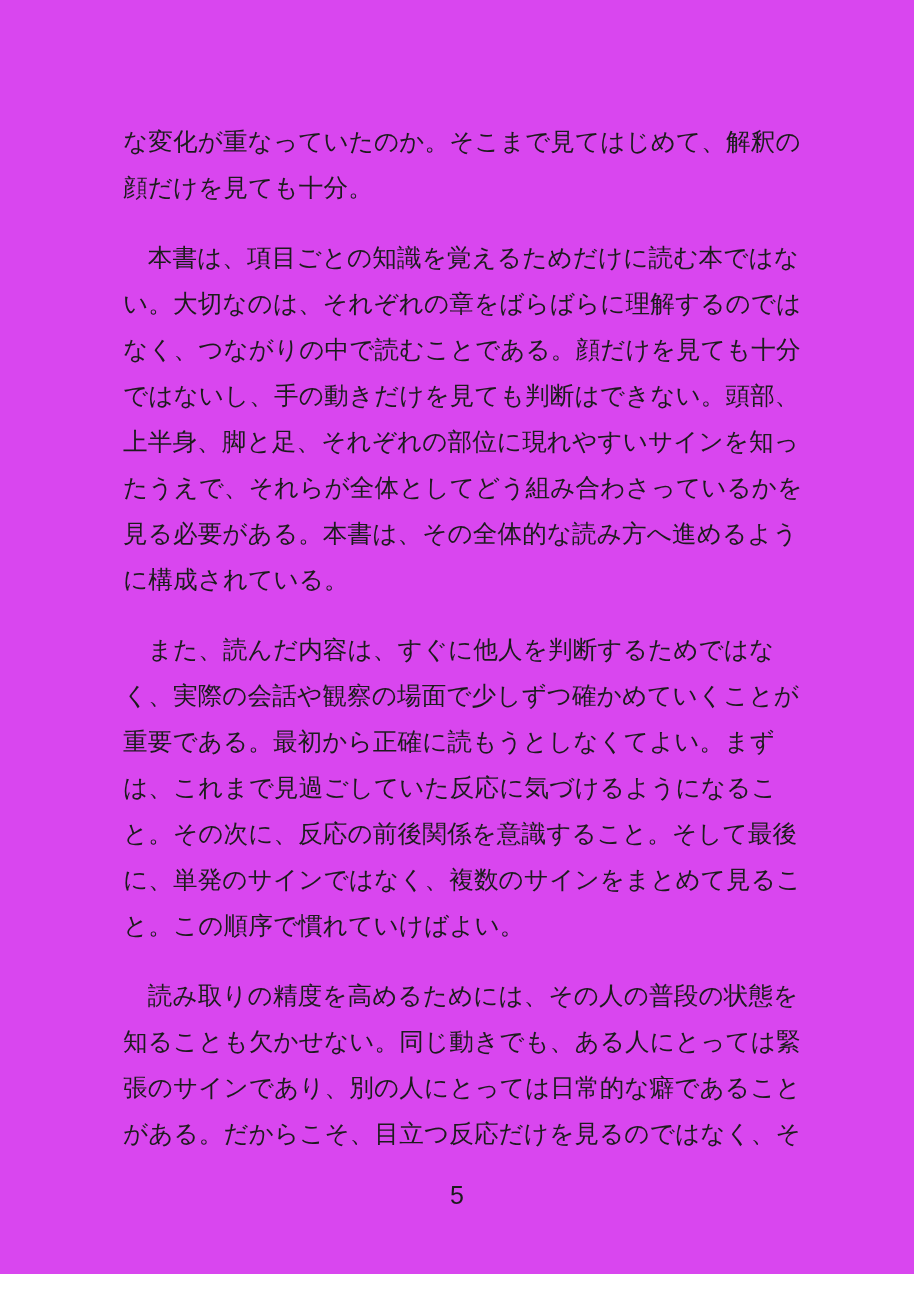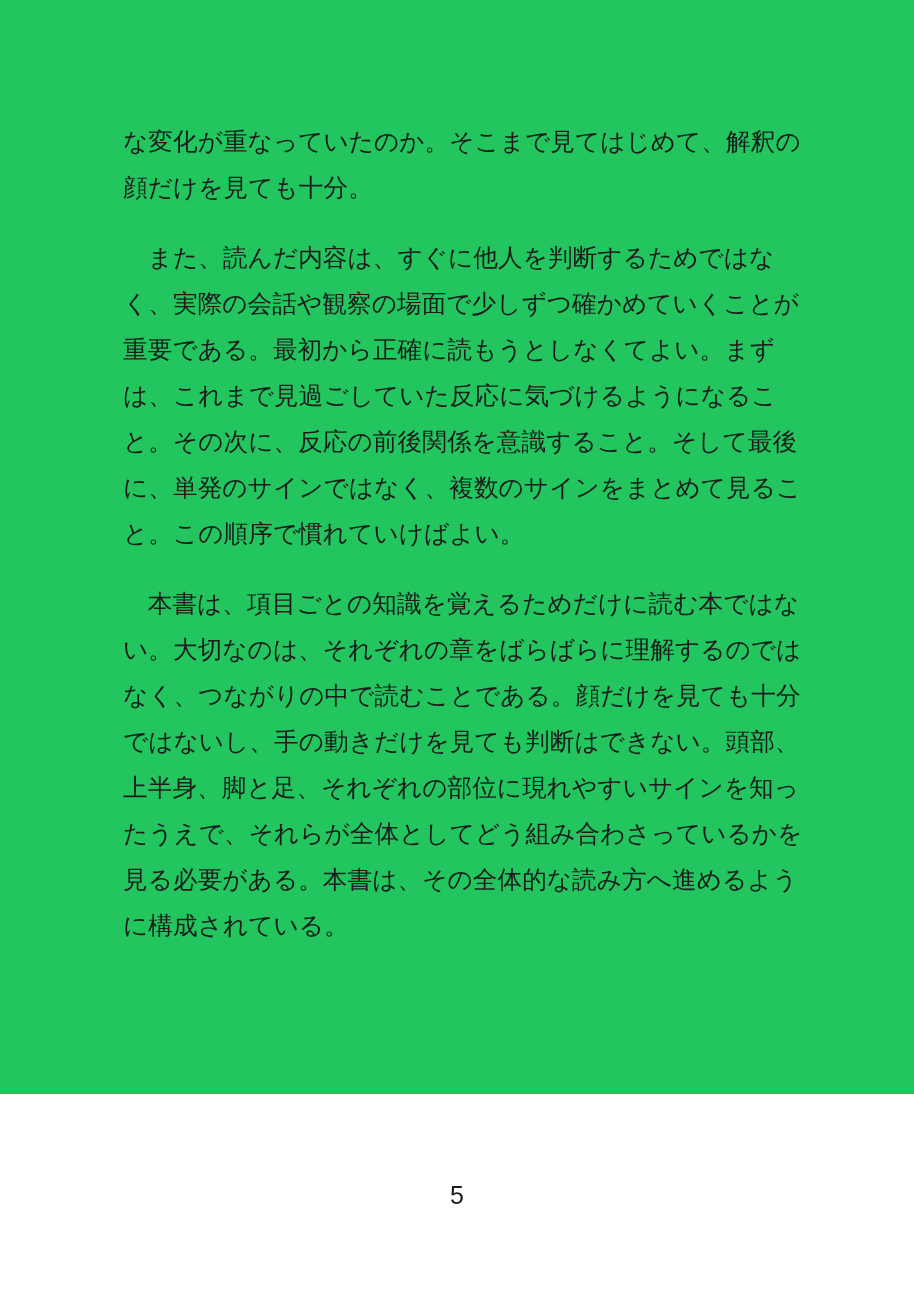--- a/index.html
+++ b/index.html
@@ -9,22 +9,22 @@
   body {
     width: 914px;
     height: 1293px;
     background: #ffffff;
     font-family: "Liberation Sans", sans-serif;
     overflow: hidden;
   }
   .page {
     position: relative;
     width: 914px;
-    height: 1094px;
-    background: #22c55e;
+    height: 1274px;
+    background: #d946ef;
     color: #1c1c1c;
   }
   .text-block {
     position: absolute;
     left: 123px;
     top: 119px;
     width: 680px;
   }
   .para {
     margin: 0;
@@ -55,33 +55,39 @@
 </head>
 <body style="background: rgb(255, 255, 255);">
 
 <div class="page" style="color: rgb(28, 28, 28);">
   <main class="text-block">
       <p class="para">
         <span class="line">な変化が重なっていたのか。そこまで見てはじめて、解釈の</span>
         <span class="line">顔だけを見ても十分。</span>
       </p>
       <p class="para">
+        <span class="line">　本書は、項目ごとの知識を覚えるためだけに読む本ではな</span>
+        <span class="line">い。大切なのは、それぞれの章をばらばらに理解するのでは</span>
+        <span class="line">なく、つながりの中で読むことである。顔だけを見ても十分</span>
+        <span class="line">ではないし、手の動きだけを見ても判断はできない。頭部、</span>
+        <span class="line">上半身、脚と足、それぞれの部位に現れやすいサインを知っ</span>
+        <span class="line">たうえで、それらが全体としてどう組み合わさっているかを</span>
+        <span class="line">見る必要がある。本書は、その全体的な読み方へ進めるよう</span>
+        <span class="line">に構成されている。</span>
+      </p>
+      <p class="para">
         <span class="line">　また、読んだ内容は、すぐに他人を判断するためではな</span>
         <span class="line">く、実際の会話や観察の場面で少しずつ確かめていくことが</span>
         <span class="line">重要である。最初から正確に読もうとしなくてよい。まず</span>
         <span class="line">は、これまで見過ごしていた反応に気づけるようになるこ</span>
         <span class="line">と。その次に、反応の前後関係を意識すること。そして最後</span>
         <span class="line">に、単発のサインではなく、複数のサインをまとめて見るこ</span>
         <span class="line">と。この順序で慣れていけばよい。</span>
       </p>
       <p class="para">
-        <span class="line">　本書は、項目ごとの知識を覚えるためだけに読む本ではな</span>
-        <span class="line">い。大切なのは、それぞれの章をばらばらに理解するのでは</span>
-        <span class="line">なく、つながりの中で読むことである。顔だけを見ても十分</span>
-        <span class="line">ではないし、手の動きだけを見ても判断はできない。頭部、</span>
-        <span class="line">上半身、脚と足、それぞれの部位に現れやすいサインを知っ</span>
-        <span class="line">たうえで、それらが全体としてどう組み合わさっているかを</span>
-        <span class="line">見る必要がある。本書は、その全体的な読み方へ進めるよう</span>
-        <span class="line">に構成されている。</span>
+        <span class="line">　読み取りの精度を高めるためには、その人の普段の状態を</span>
+        <span class="line">知ることも欠かせない。同じ動きでも、ある人にとっては緊</span>
+        <span class="line">張のサインであり、別の人にとっては日常的な癖であること</span>
+        <span class="line">がある。だからこそ、目立つ反応だけを見るのではなく、そ</span>
       </p>
     </main>
   <div class="page-number">5</div>
 </div>
 
 </body></html>

